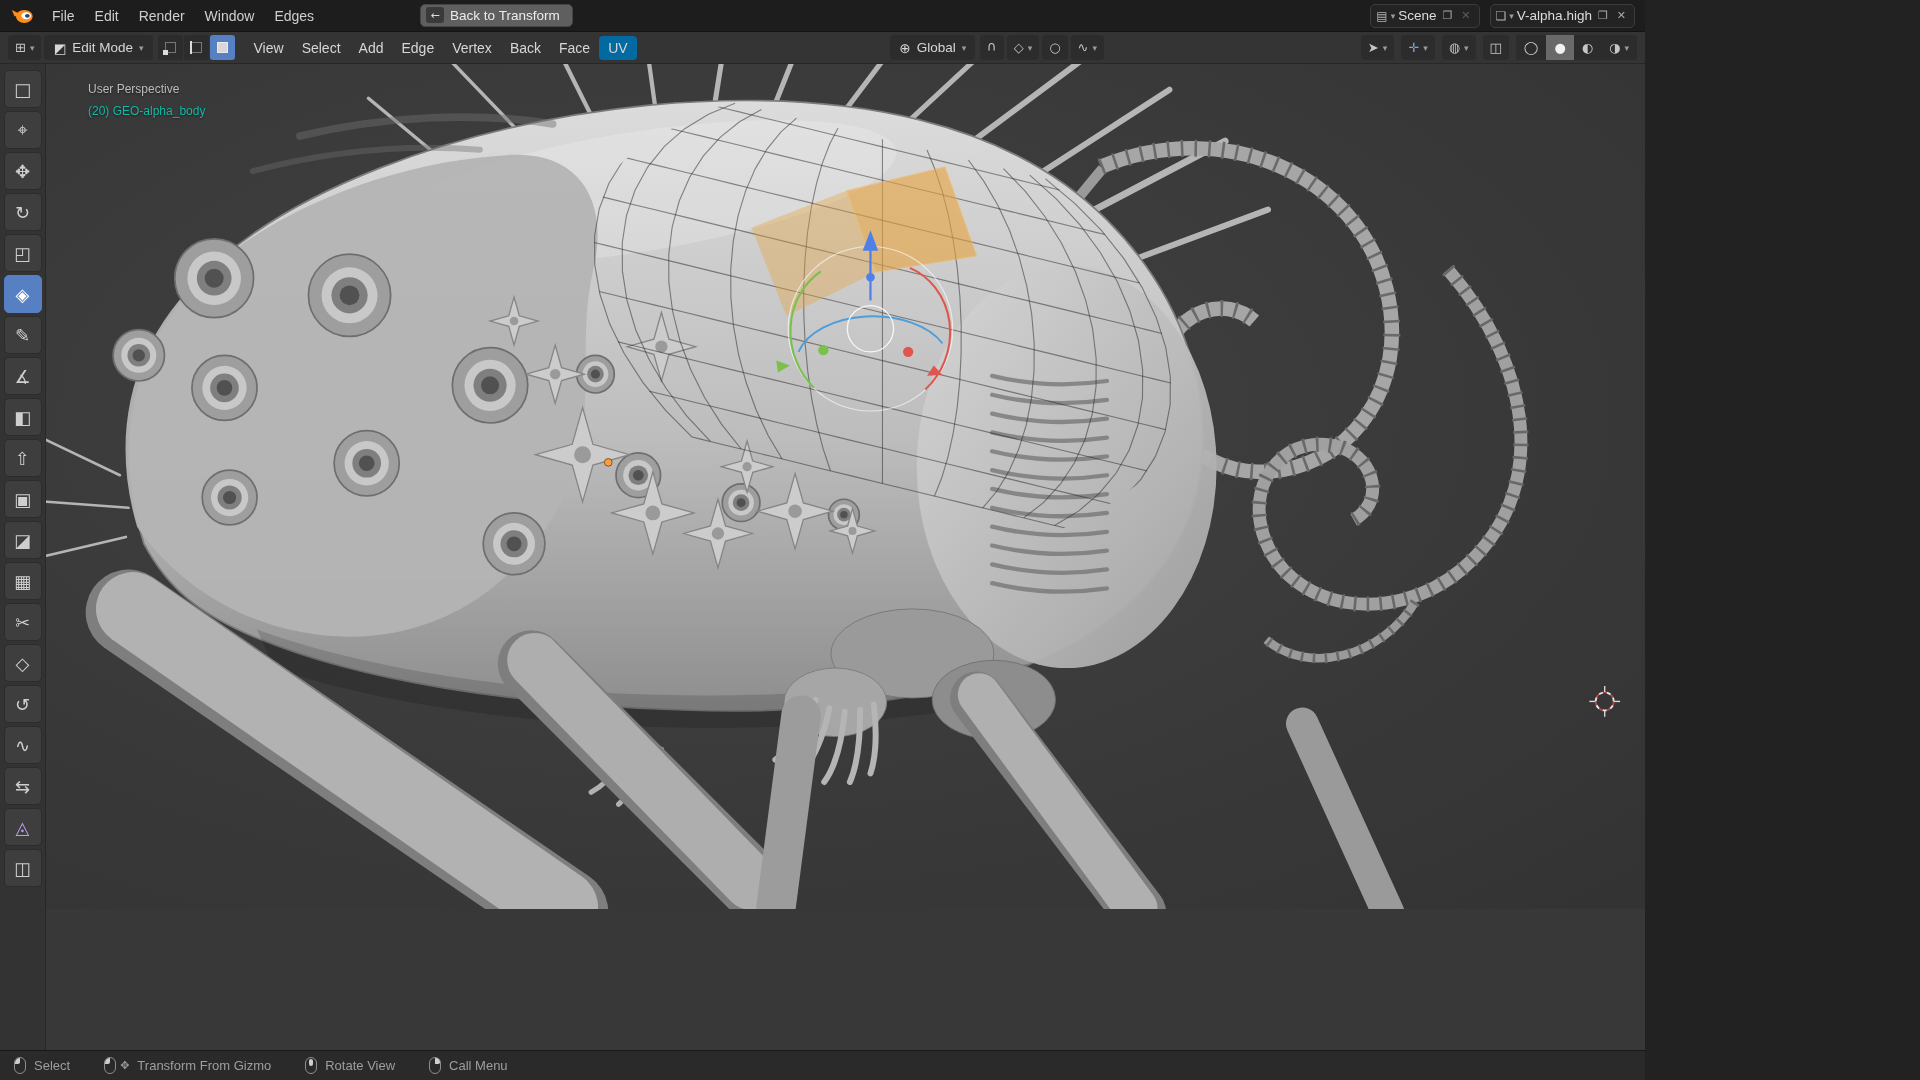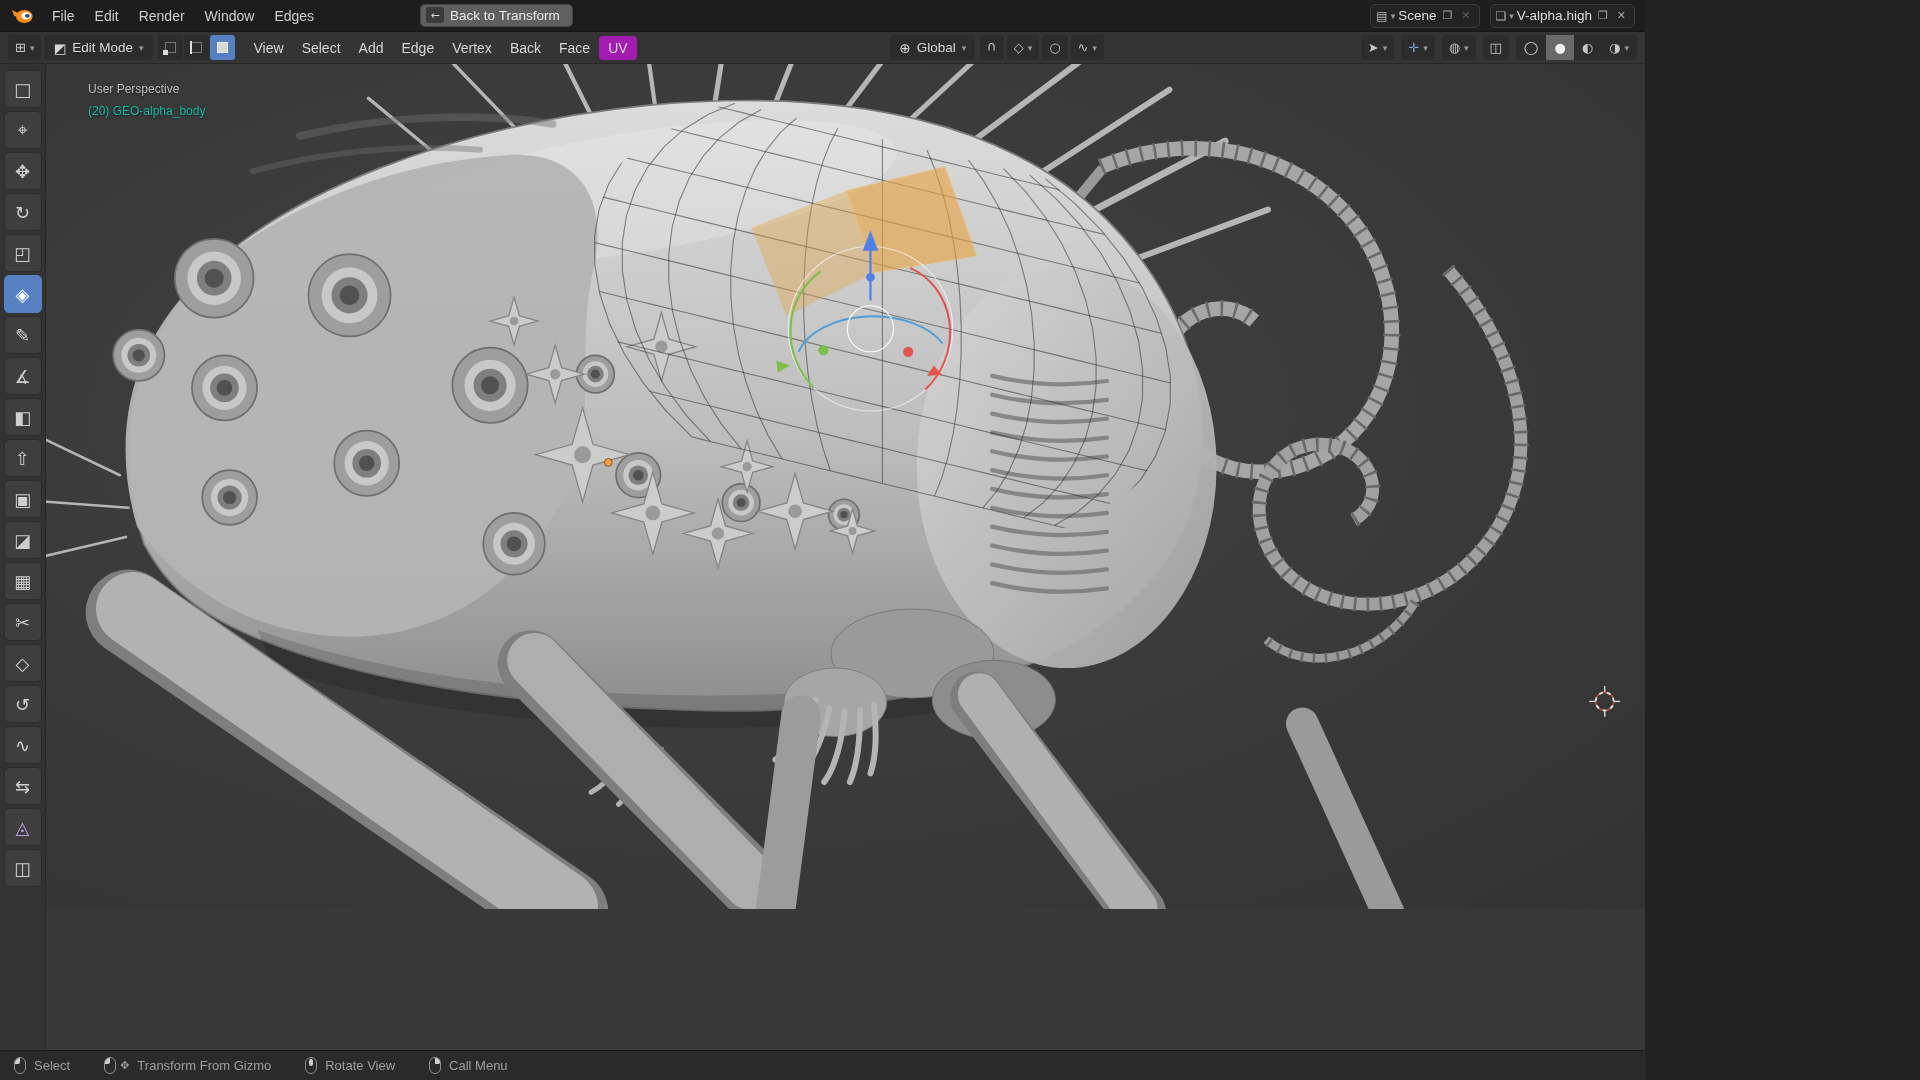--- a/index.html
+++ b/index.html
@@ -30,21 +30,21 @@
   .dropdown { display:flex; align-items:center; gap:6px; padding:0 9px; height:25px; background:#2c2c2c; border-radius:4px; margin-right:5px; font-size:13.5px; }
   .selgroup { display:flex; gap:1px; margin-right:8px; }
   .selbtn { width:25px; height:25px; display:flex; align-items:center; justify-content:center; background:#2c2c2c; border-radius:3px; }
   .selbtn.active { background:#5680c2; }
   .msq { width:11px; height:11px; border:1.5px solid #9a9a9a; position:relative; }
   .msq.vert { border-color:#777; } .msq.vert::after { content:""; position:absolute; left:-3px; bottom:-3px; width:5px; height:5px; background:#dcdcdc; }
   .msq.edge { border-color:#777; } .msq.edge::after { content:""; position:absolute; left:-2px; top:-2px; width:2.5px; height:13px; background:#dcdcdc; }
   .msq.face { background:#d8d8d8; border-color:#eaeaea; }
   .menus { display:flex; margin-left:2px; }
   .vmenu { padding:4px 9px; border-radius:4px; white-space:nowrap; }
-  .vmenu.pressed { background:#a21caf; }
+  .vmenu.pressed { background:#0369a1; }
   .orient { margin-left:auto; }
   .hdr-right { margin-left:auto; display:flex; align-items:center; gap:4px; }
   .flip { display:inline-block; transform:rotate(180deg); }
   .blueicon { color:#7fa8e0; }
   .shade-group { display:flex; background:#2c2c2c; border-radius:4px; overflow:hidden; }
   .shade-group .ibtn { border-radius:0; margin:0; padding:0 8px; }
   .shade-group .ibtn.active { background:#696969; color:#f2f2f2; }
 
   
   .main { position:relative; flex:1; overflow:hidden; background:#383838; }

